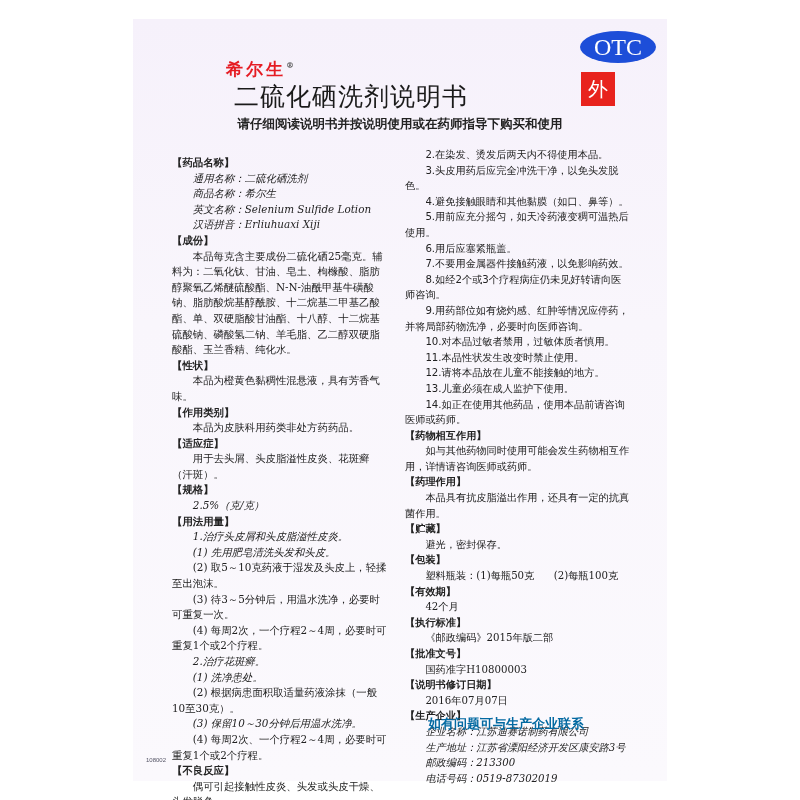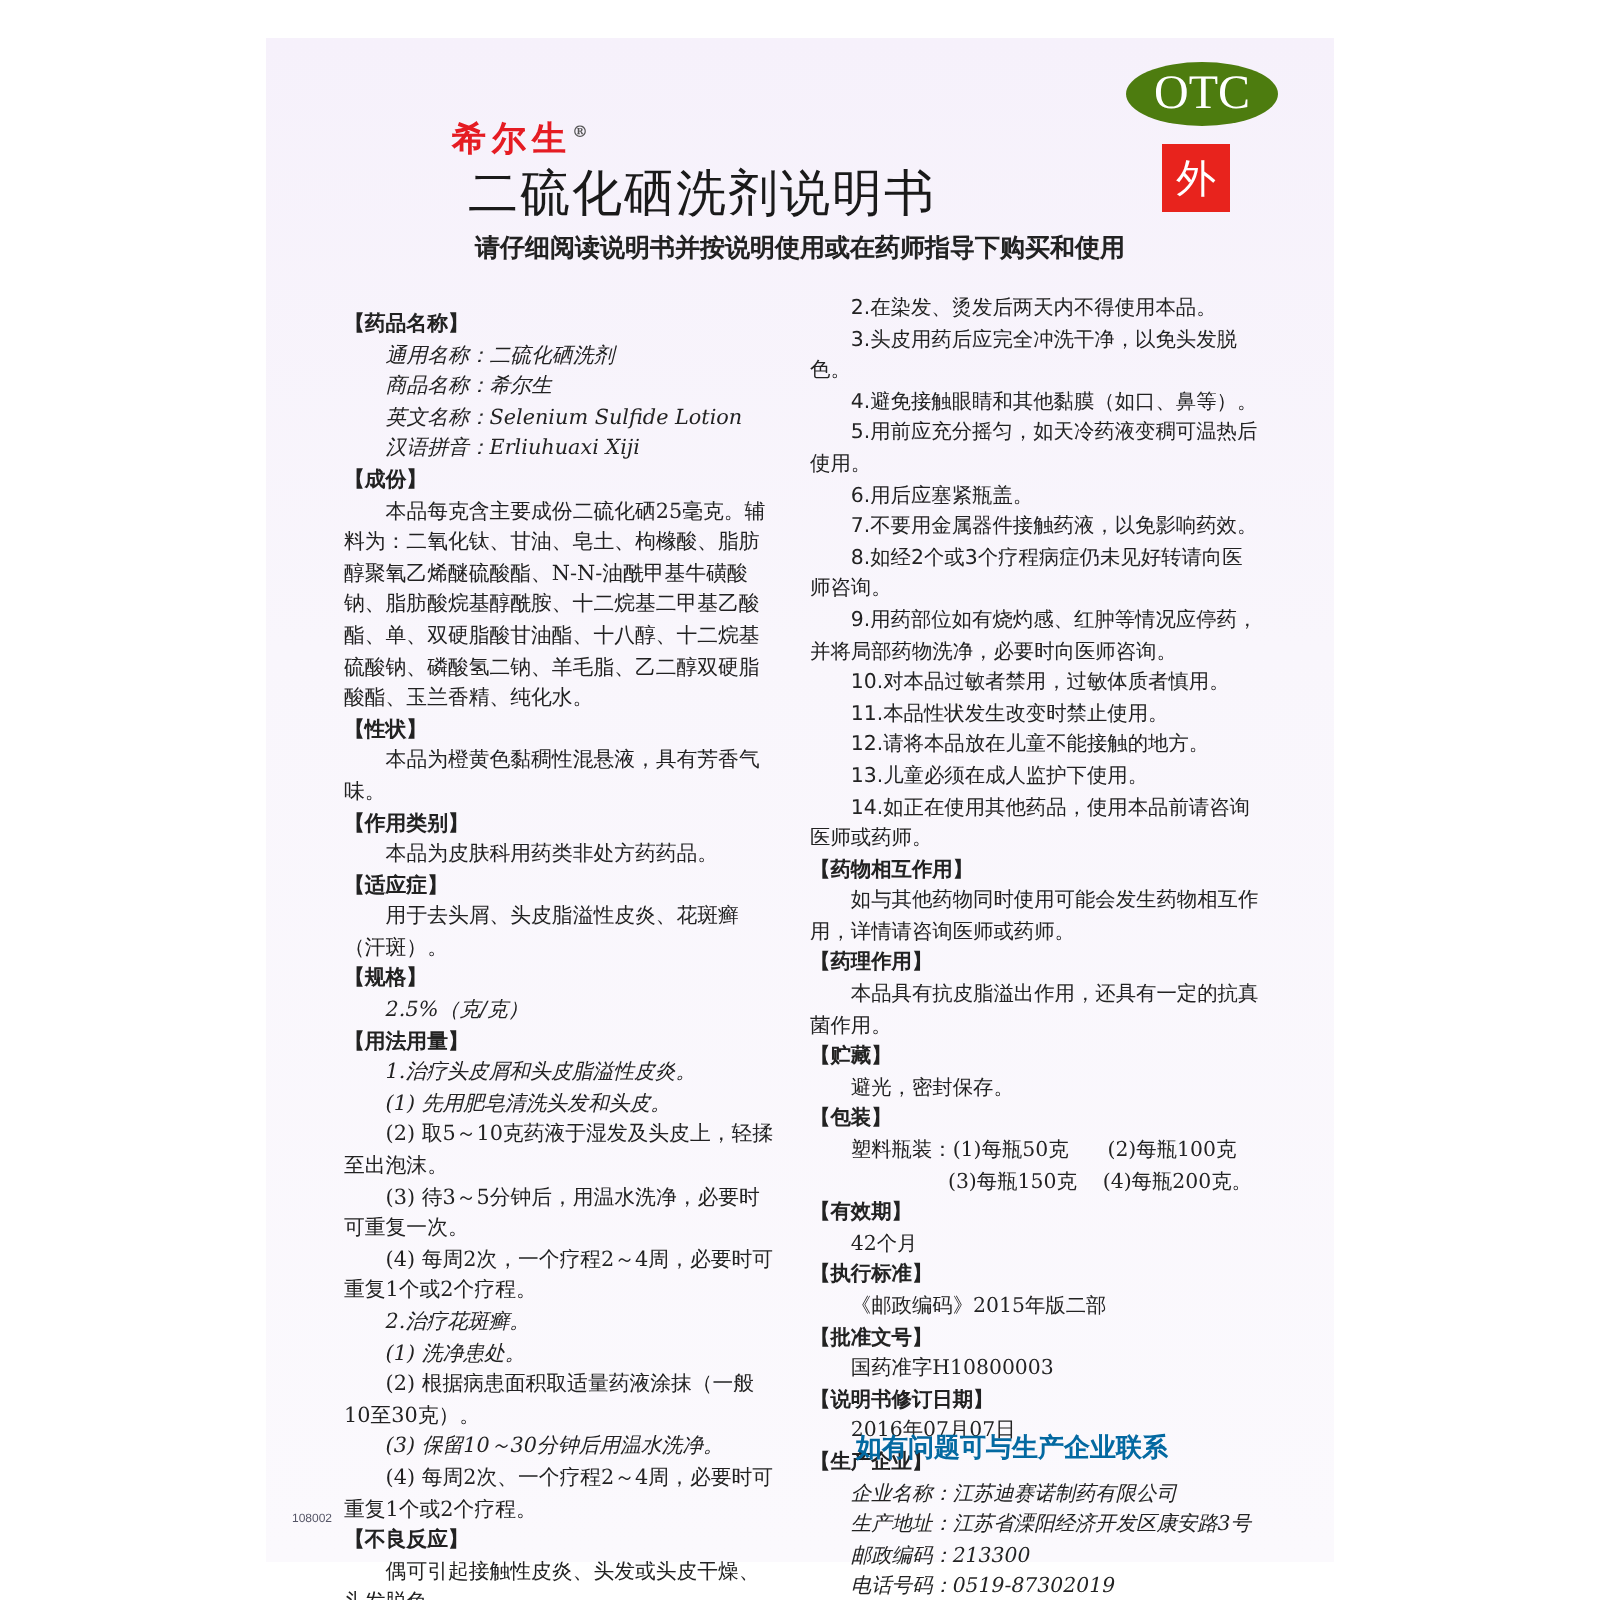--- a/index.html
+++ b/index.html
@@ -10,22 +10,22 @@
   .paper {
     position: absolute; left: 133px; top: 19px; width: 534px; height: 762px;
     background: linear-gradient(180deg, #f6f1fb 0%, #f9f6fc 40%, #fbf9fd 100%);
   }
   .brand {
     position: absolute; left: 190px; top: 58px; font-size: 17px; font-weight: bold;
     color: #e51c23; letter-spacing: 3px; font-family: "DejaVu Serif", serif; margin-left: 36px;
   }
   .brand sup { font-size: 8px; color: #555; letter-spacing: 0; }
   .otc {
-    position: absolute; left: 563px; top: 31px; width: 76px; height: 32px; border-radius: 50%;
-    background: #4d7c0f; color: #fff; text-align: center; line-height: 32px;
+    position: absolute; left: 580px; top: 31px; width: 76px; height: 32px; border-radius: 50%;
+    background: #1d4ed8; color: #fff; text-align: center; line-height: 32px;
     font-family: "Liberation Serif", serif; font-size: 24px;
   }
   .wai {
     position: absolute; left: 581px; top: 72px; width: 34px; height: 34px; background: #e8231d;
     color: #fff; text-align: center; line-height: 34px; font-size: 20px; font-family: "DejaVu Sans", sans-serif;
   }
   .title {
     position: absolute; left: 0; width: 702px; top: 80px; text-align: center;
     font-family: "DejaVu Sans", sans-serif; font-size: 25px; color: #1a1a1a; letter-spacing: 1px;
   }
@@ -133,21 +133,20 @@
     <div class="sec-title">【药理作用】</div>
     <div class="indent block">本品具有抗皮脂溢出作用，还具有一定的抗真菌作用。</div>
   </section>
   <section>
     <div class="sec-title">【贮藏】</div>
     <div class="indent block">避光，密封保存。</div>
   </section>
   <section>
     <div class="sec-title">【包装】</div>
     <div class="pkg-row block">塑料瓶装：(1)每瓶50克      (2)每瓶100克</div>
-    <div class="pkg-row block">               (3)每瓶150克    (4)每瓶200克。</div>
   </section>
   <section>
     <div class="sec-title">【有效期】</div>
     <div class="indent block">42个月</div>
   </section>
   <section>
     <div class="sec-title">【执行标准】</div>
     <div class="indent block">《邮政编码》2015年版二部</div>
   </section>
   <section>

